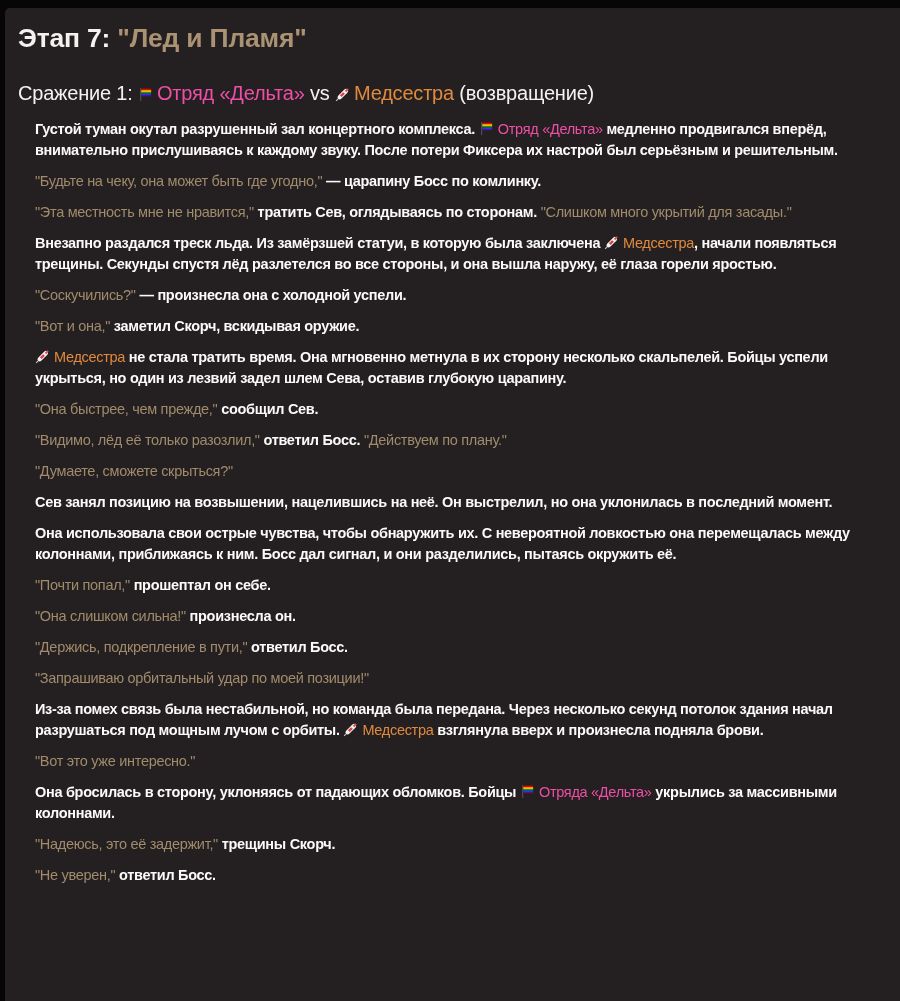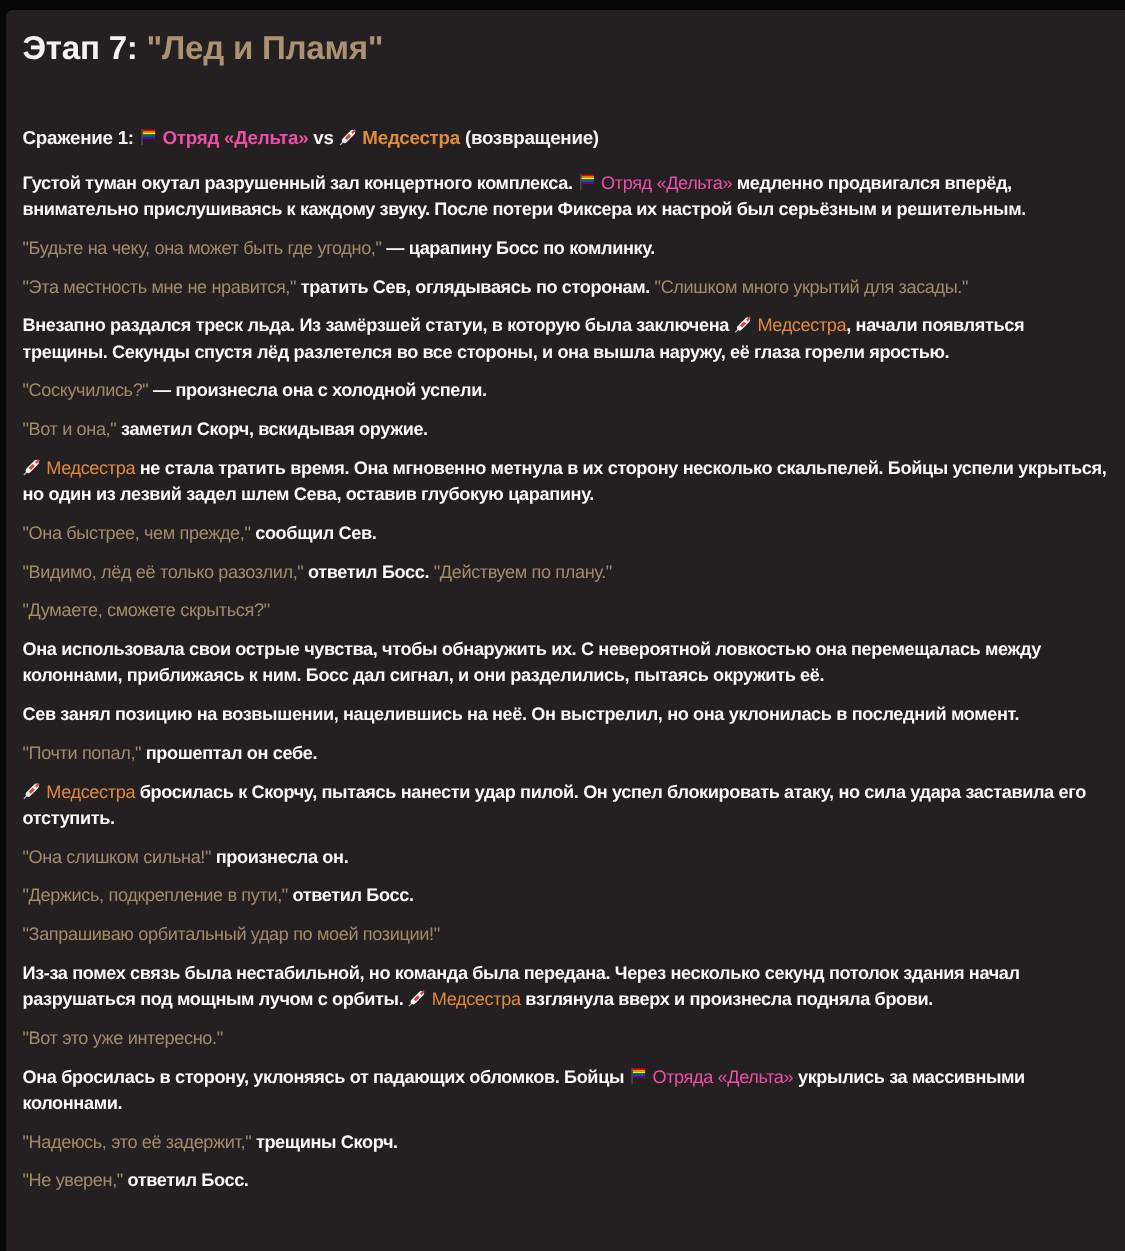--- a/index.html
+++ b/index.html
@@ -20,32 +20,32 @@
   h1.page-title {
     margin: 0;
     font-size: 26.5px;
     line-height: 34px;
     font-weight: 700;
     color: var(--text-bright, #f4f2f1);
     letter-spacing: -0.2px;
   }
   h1 .title-accent { color: var(--accent-tan-bright, #ab9273); }
   .battle-heading {
-    margin-top: 45px;
+    margin-top: 27px;
     margin-bottom: 15px;
-    font-size: 15px;
+    font-size: 20px;
     line-height: 22px;
-    font-weight: 700;
+    font-weight: 400;
     color: var(--text-bright, #f4f2f1);
     letter-spacing: -0.2px;
   }
   .battle-heading .h-team { color: var(--team-pink, #ee4fa6); }
   .battle-heading .h-nurse { color: var(--nurse-orange, #e08a3e); }
   .story p.para {
-    margin: 0 0 10px 0;
+    margin: 0 0 10px 17px;
     font-size: 14.5px;
     line-height: 21px;
     font-weight: 700;
     color: var(--text-body, #fbfaf9);
     letter-spacing: -0.3px;
   }
   .seg-quote  { color: var(--accent-tan, #a18b6b); font-weight: 400; }
   .seg-team   { color: var(--team-pink, #ee4fa6); font-weight: 400; }
   .seg-nurse  { color: var(--nurse-orange, #e08a3e); font-weight: 400; }
   svg.icon {
@@ -105,29 +105,23 @@
       <p class="para"><span class="seg-quote">"Вот и она," </span><span class="seg-narration">заметил Скорч, вскидывая оружие.</span></p>
       <p class="para"><span class="seg-nurse"><svg class="icon syr" viewBox="0 0 16 16">
             <line x1="1.2" y1="14.8" x2="5.2" y2="10.8" stroke="#c9c9c9" stroke-width="1.1"></line>
             <line x1="5" y1="11" x2="11.6" y2="4.4" stroke="#f2f2f2" stroke-width="4.6" stroke-linecap="round"></line>
             <line x1="6.2" y1="9.8" x2="9.6" y2="6.4" stroke="#e23d3d" stroke-width="2.6"></line>
             <line x1="11.2" y1="4.8" x2="14" y2="2" stroke="#d94f4f" stroke-width="2"></line>
           </svg>Медсестра</span><span class="seg-narration"> не стала тратить время. Она мгновенно метнула в их сторону несколько скальпелей. Бойцы успели укрыться, но один из лезвий задел шлем Сева, оставив глубокую царапину.</span></p>
       <p class="para"><span class="seg-quote">"Она быстрее, чем прежде," </span><span class="seg-narration">сообщил Сев.</span></p>
       <p class="para"><span class="seg-quote">"Видимо, лёд её только разозлил," </span><span class="seg-narration">ответил Босс. </span><span class="seg-quote">"Действуем по плану."</span></p>
       <p class="para"><span class="seg-quote">"Думаете, сможете скрыться?"</span></p>
+      <p class="para"><span class="seg-narration">Сев занял позицию на возвышении, нацелившись на неё. Он выстрелил, но она уклонилась в последний момент.</span></p>
       <p class="para"><span class="seg-narration">Она использовала свои острые чувства, чтобы обнаружить их. С невероятной ловкостью она перемещалась между колоннами, приближаясь к ним. Босс дал сигнал, и они разделились, пытаясь окружить её.</span></p>
-      <p class="para"><span class="seg-narration">Сев занял позицию на возвышении, нацелившись на неё. Он выстрелил, но она уклонилась в последний момент.</span></p>
       <p class="para"><span class="seg-quote">"Почти попал," </span><span class="seg-narration">прошептал он себе.</span></p>
-      <p class="para"><span class="seg-nurse"><svg class="icon syr" viewBox="0 0 16 16">
-            <line x1="1.2" y1="14.8" x2="5.2" y2="10.8" stroke="#c9c9c9" stroke-width="1.1"></line>
-            <line x1="5" y1="11" x2="11.6" y2="4.4" stroke="#f2f2f2" stroke-width="4.6" stroke-linecap="round"></line>
-            <line x1="6.2" y1="9.8" x2="9.6" y2="6.4" stroke="#e23d3d" stroke-width="2.6"></line>
-            <line x1="11.2" y1="4.8" x2="14" y2="2" stroke="#d94f4f" stroke-width="2"></line>
-          </svg>Медсестра</span><span class="seg-narration"> бросилась к Скорчу, пытаясь нанести удар пилой. Он успел блокировать атаку, но сила удара заставила его отступить.</span></p>
       <p class="para"><span class="seg-quote">"Она слишком сильна!" </span><span class="seg-narration">произнесла он.</span></p>
       <p class="para"><span class="seg-quote">"Держись, подкрепление в пути," </span><span class="seg-narration">ответил Босс.</span></p>
       <p class="para"><span class="seg-quote">"Запрашиваю орбитальный удар по моей позиции!"</span></p>
       <p class="para"><span class="seg-narration">Из-за помех связь была нестабильной, но команда была передана. Через несколько секунд потолок здания начал разрушаться под мощным лучом с орбиты. </span><span class="seg-nurse"><svg class="icon syr" viewBox="0 0 16 16">
             <line x1="1.2" y1="14.8" x2="5.2" y2="10.8" stroke="#c9c9c9" stroke-width="1.1"></line>
             <line x1="5" y1="11" x2="11.6" y2="4.4" stroke="#f2f2f2" stroke-width="4.6" stroke-linecap="round"></line>
             <line x1="6.2" y1="9.8" x2="9.6" y2="6.4" stroke="#e23d3d" stroke-width="2.6"></line>
             <line x1="11.2" y1="4.8" x2="14" y2="2" stroke="#d94f4f" stroke-width="2"></line>
           </svg>Медсестра</span><span class="seg-narration"> взглянула вверх и произнесла подняла брови.</span></p>
       <p class="para"><span class="seg-quote">"Вот это уже интересно."</span></p>

